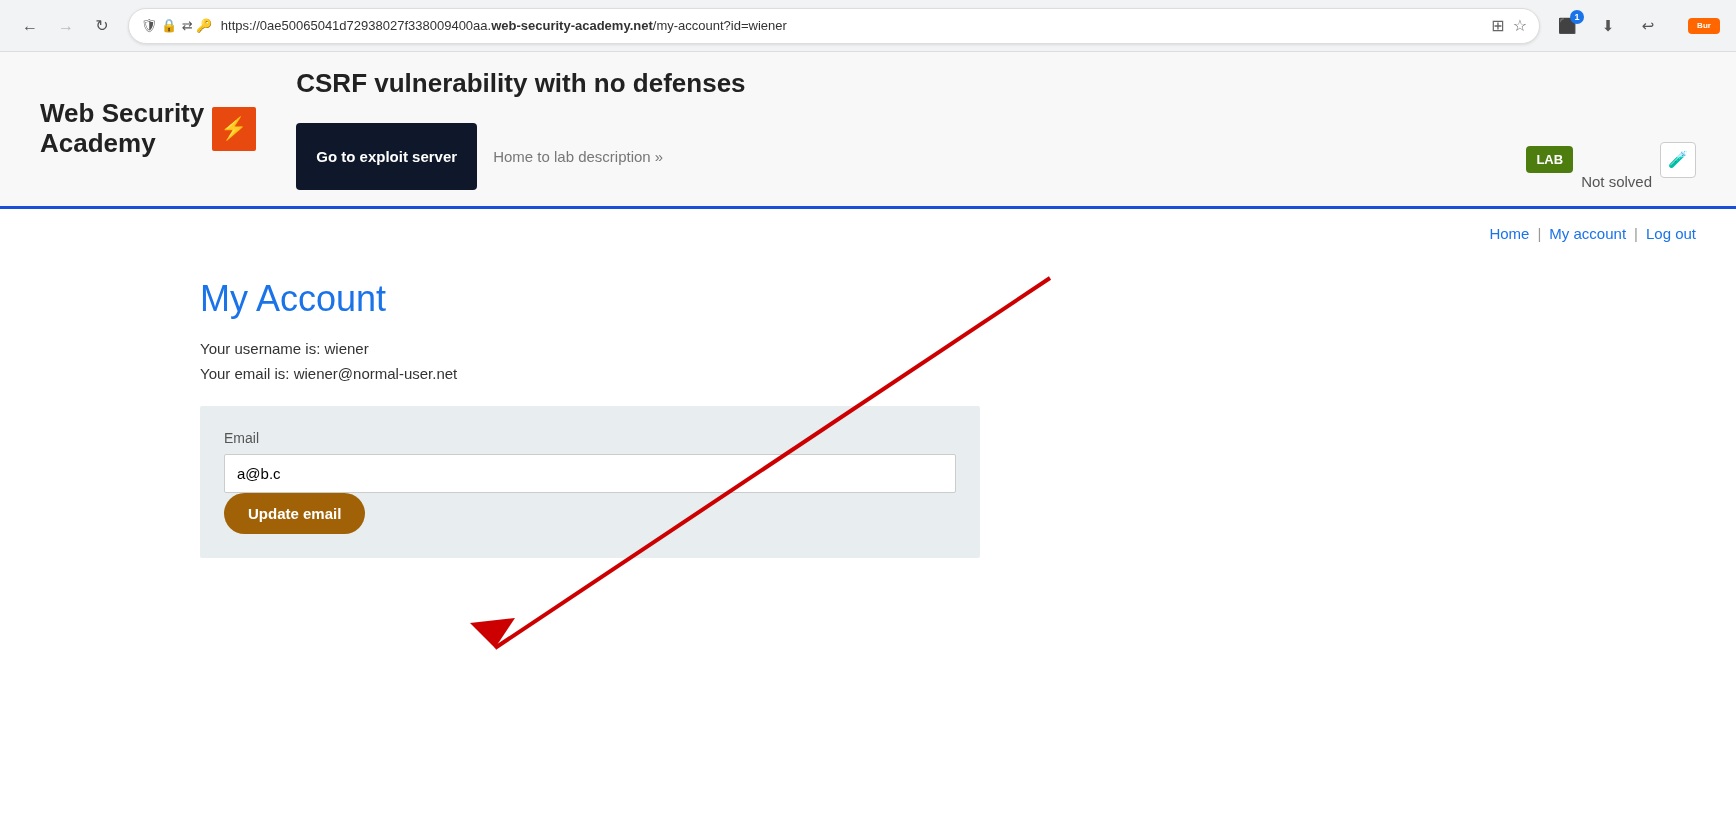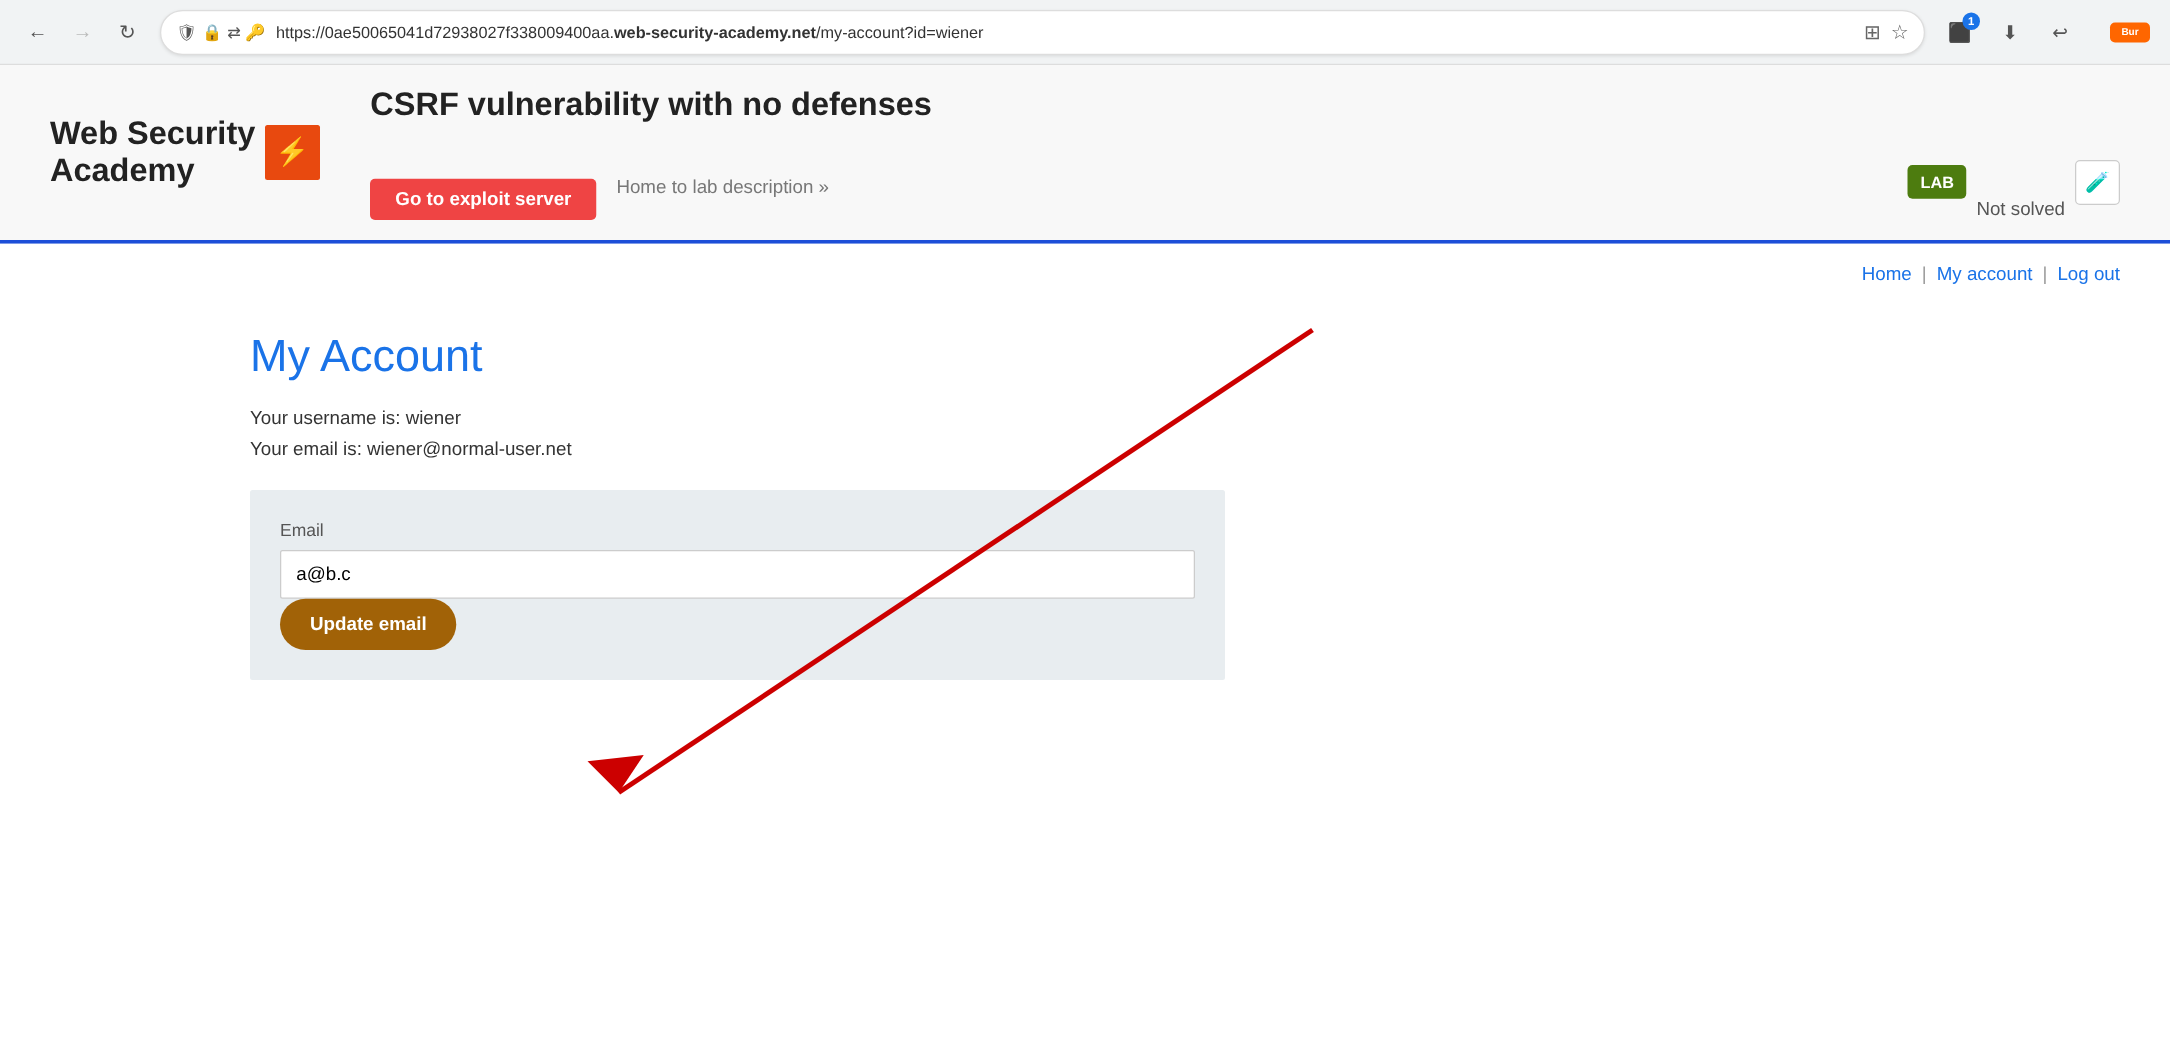--- a/index.html
+++ b/index.html
@@ -95,29 +95,28 @@
       display: flex; align-items: center; justify-content: center;
       color: white;
       font-size: 22px;
       font-weight: bold;
       border-radius: 2px;
     }
     .lab-info { display: flex; flex-direction: column; gap: 24px; margin-left: 20px; }
     .lab-title { font-size: 26px; font-weight: bold; color: #222; }
     .lab-actions { display: flex; align-items: center; gap: 16px; }
     .exploit-btn {
-      background: #ef4444;
+      background: #0f172a;
       color: white;
       border: none;
-      padding: 8px 20px;
+      padding: 25px 20px;
       font-size: 15px;
       font-weight: bold;
       border-radius: 4px;
       cursor: pointer;
-      margin-top: 20px;
     }
     .back-link {
       color: #777;
       font-size: 15px;
       cursor: pointer;
       text-decoration: none;
       display: flex; align-items: center; gap: 4px;
     }
     .lab-status { display: flex; align-items: center; gap: 8px; }
     .lab-badge {

